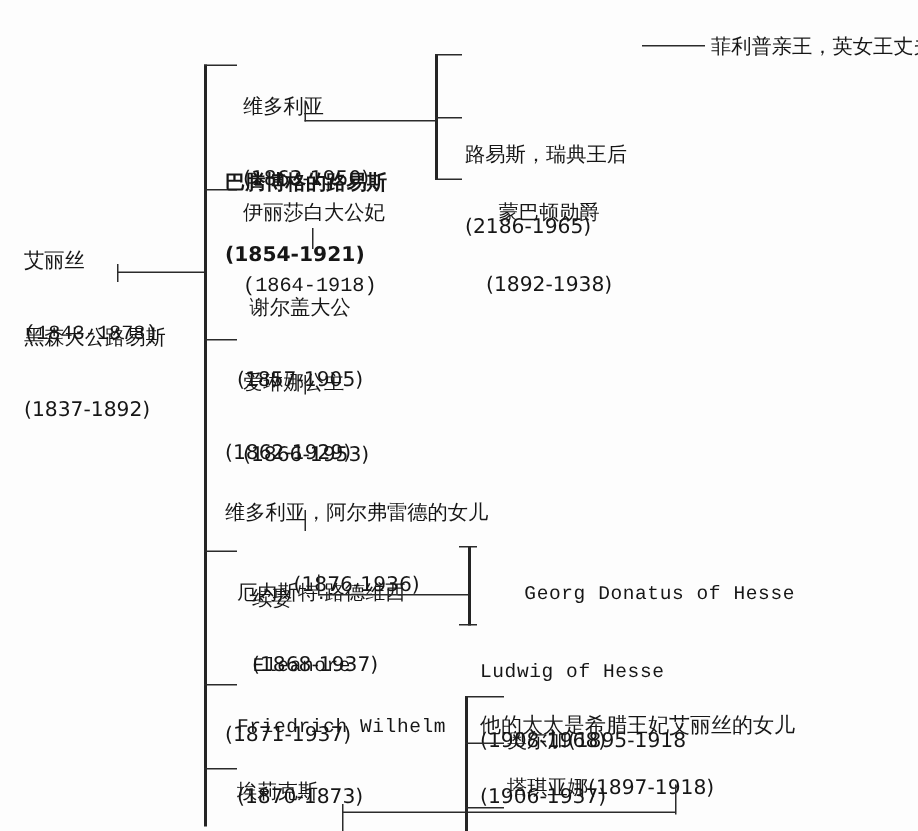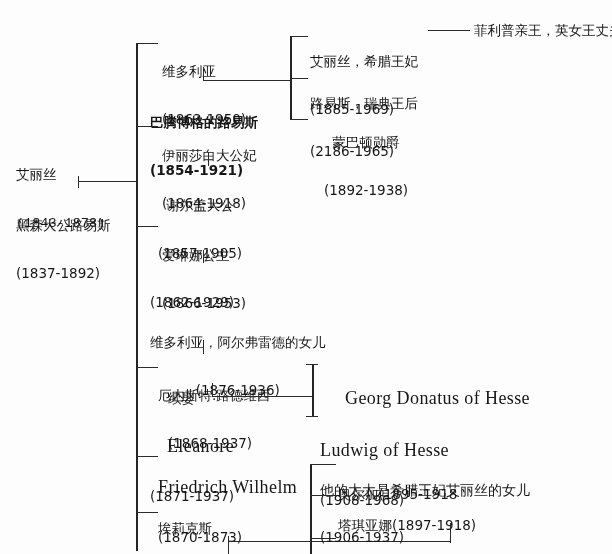--- a/index.html
+++ b/index.html
@@ -22,22 +22,22 @@
     position: absolute;
     white-space: pre;
     line-height: 1.18;
     font-size: 13.5px;
     color: #161616;
     letter-spacing: 0px;
   }
   .node .nm { display: block; }
   .node .dt { display: block; }
   .latin {
-    font-family: Liberation Serif, serif;
-    font-size: 18px;
+    font-family: Liberation Mono, monospace;
+    font-size: 13px;
     letter-spacing: 0.4px;
     text-align: right;
   }
   .sub {
     display: block;
     font-size: 14px;
     margin-top: 41px;
   }
   .tag {
     position: absolute;
@@ -89,21 +89,21 @@
     <span class="dt">(1863-1950)</span>
   </div>
   <div class="node" style="left:150px; top:83px;font-weight:bold;">
     <span class="nm">巴腾博格的路易斯</span>
     <span class="dt">(1854-1921)</span>
   </div>
 
   <div class="vline" style="left:203px; top:67px; height:14px;"></div>
   <div class="hline" style="left:203px; top:80px; width:88px;"></div>
 
-  <div class="node" style="left:162px; top:116px;">
+  <div class="node" style="left:162px; top:104px;font-family:Liberation Mono, monospace;">
     <span class="nm">伊丽莎白大公妃</span>
     <span class="dt">(1864-1918)</span>
   </div>
   <div class="node" style="left:158px; top:166px;text-align:center;">
     <span class="nm">谢尔盖大公</span>
     <span class="dt">(1857-1905)</span>
   </div>
   <div class="vline" style="left:208px; top:152px; height:14px;"></div>
 
   <div class="node" style="left:162px; top:216px;">
@@ -147,24 +147,20 @@
   </div>
 
   <div class="vline" style="left:228px; top:536px; height:18px;"></div>
   <div class="hline" style="left:228px; top:541px; width:222px;"></div>
 
   <div class="vline thick" style="left:290px; top:36px; height:84px;"></div>
   <div class="hline" style="left:290px; top:36px; width:18px;"></div>
   <div class="hline" style="left:290px; top:78px; width:18px;"></div>
   <div class="hline" style="left:290px; top:119px; width:18px;"></div>
 
-  <div class="node" style="left:310px; top:22px;">
-    <span class="nm">艾丽丝，希腊王妃</span>
-    <span class="dt">(1885-1969)</span>
-  </div>
   <div class="node" style="left:310px; top:64px;">
     <span class="nm">路易斯，瑞典王后</span>
     <span class="dt">(2186-1965)</span>
   </div>
   <div class="node" style="left:324px; top:103px;text-align:center;">
     <span class="nm">蒙巴顿勋爵</span>
     <span class="dt">(1892-1938)</span>
   </div>
 
   <div class="hline" style="left:428px; top:30px; width:42px;"></div>

